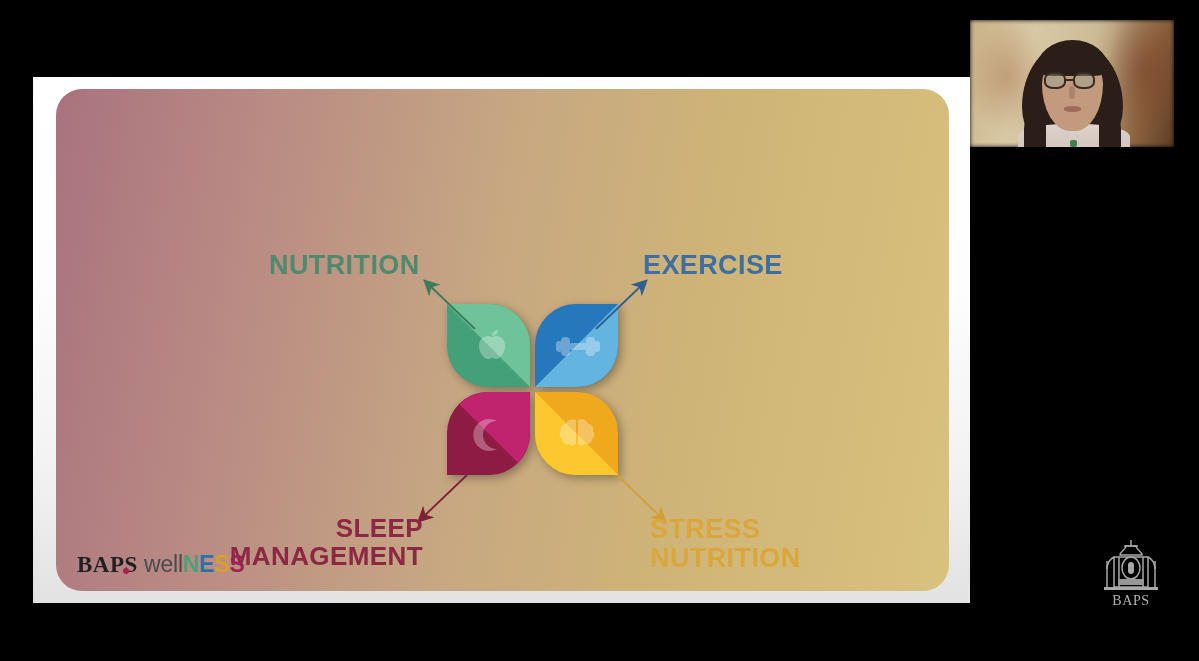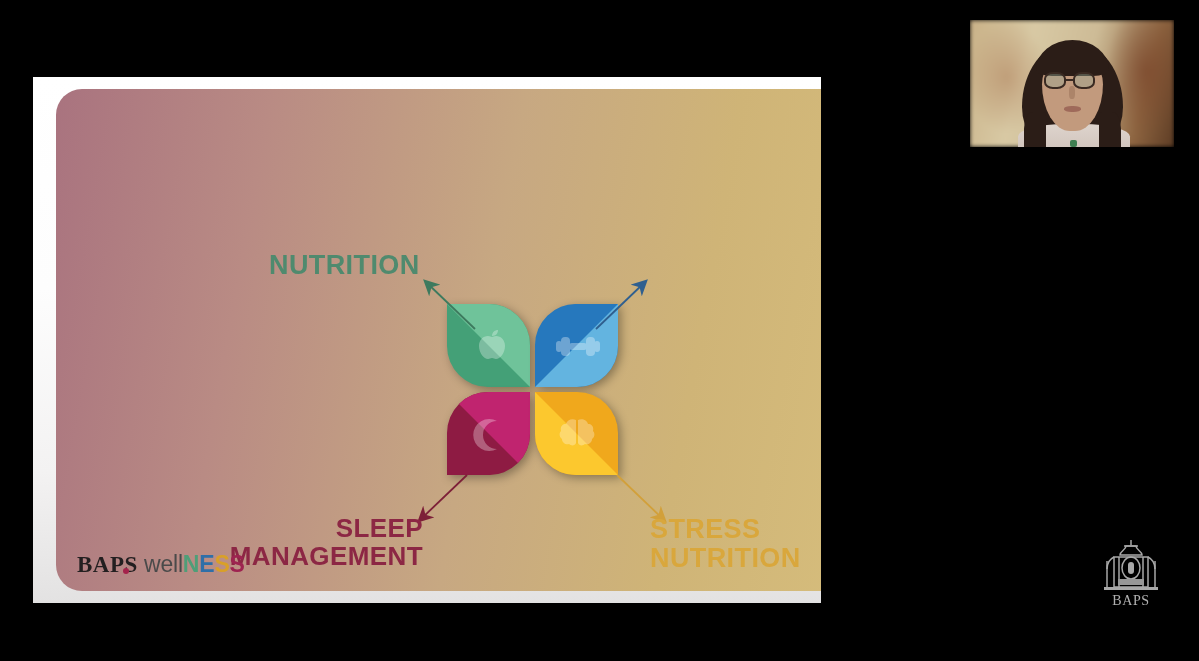--- a/index.html
+++ b/index.html
@@ -7,21 +7,21 @@
   html, body {
     width:1199px; height:661px;
     background:#000; overflow:hidden;
     font-family:"Liberation Sans", sans-serif;
   }
   #screen { position:relative; width:1199px; height:661px; background:#000; }
 
   
   #slide {
     position:absolute; left:33px; top:77px;
-    width:788px; height:526px;
+    width:937px; height:526px;
     background:linear-gradient(to bottom, #ffffff 0%, #fdfdfd 40%, #f3f2f2 75%, #e3e2e2 100%);
     overflow:hidden;
   }
   #slide-border {
     position:absolute; left:23px; top:12px;
     width:893px; height:502px;
     border-radius:26px;
     border:1.6px solid transparent;
     background:linear-gradient(to bottom,#fff0,#fff0) padding-box,
                linear-gradient(100deg,#a9737f 0%, #b98b84 22%, #c7a882 48%, #cfb477 70%, #d9c17e 100%) border-box;
@@ -250,20 +250,21 @@
     <svg class="arrow" id="arrow-stress" viewBox="0 0 64 60">
       <defs>
           <marker id="mkY" markerWidth="9" markerHeight="9" refX="6" refY="4.5" orient="auto">
         <path d="M0,0 L9,4.5 L0,9 L2.6,4.5 Z" fill="#d2a03a"></path>
           </marker>
         </defs>
       <line x1="6" y1="6" x2="52" y2="50" stroke="#d2a03a" stroke-width="1.8" marker-end="url(#mkY)"></line>
     </svg>
 
     <div class="label" id="label-nutrition" style="color:#4f8a6e">NUTRITION</div>
+    <div class="label" id="label-exercise" style="color:#3d6fa3">EXERCISE</div>
     <div class="label" id="label-sleep" style="color:#8c2744">SLEEP
 MANAGEMENT</div>
     <div class="label" id="label-stress" style="color:#d9a73c">STRESS
 NUTRITION</div>
 
     <div id="wellness-logo"><span class="baps">BAPS</span><span class="dot"></span> <span class="well">well</span><span class="n">N</span><span class="e">E</span><span class="s1">S</span><span class="s2">S</span></div>
 
   </div>
 
   <div id="webcam">

